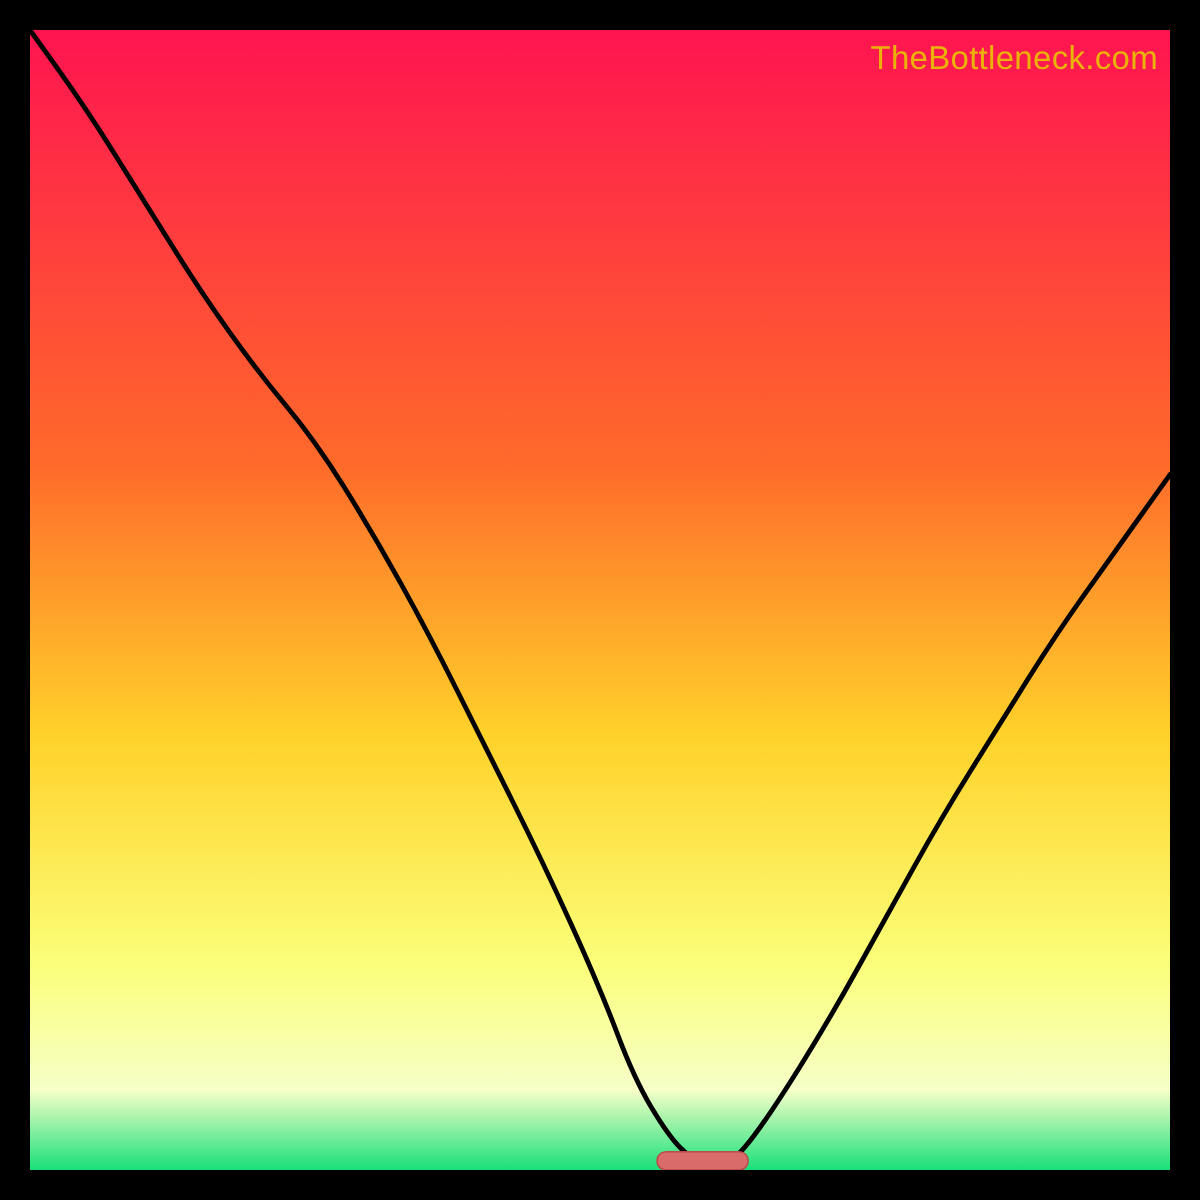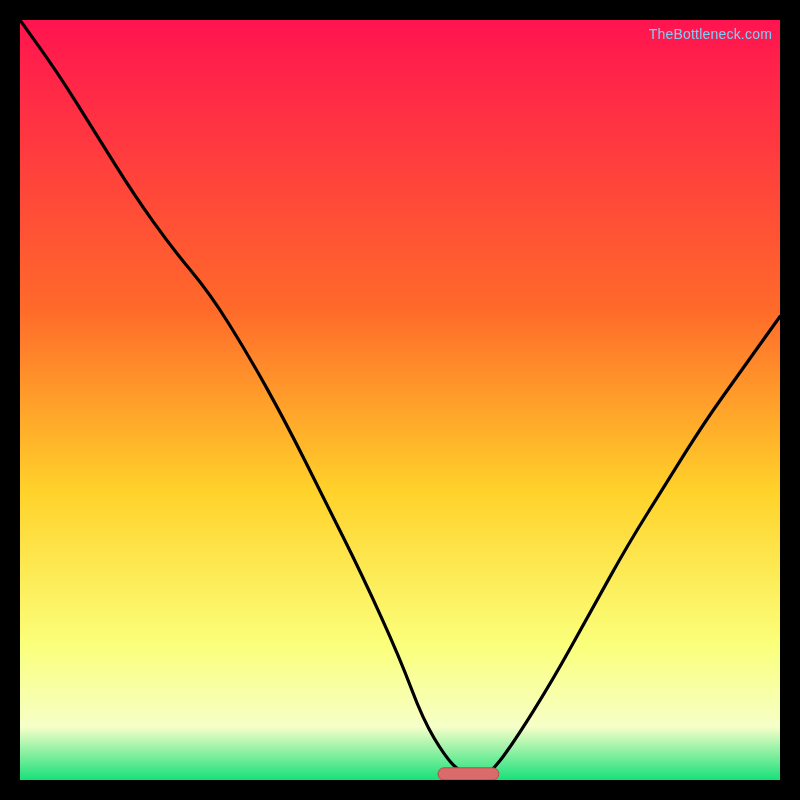--- a/index.html
+++ b/index.html
@@ -23,22 +23,22 @@
     position: absolute;
     left: 0;
     top: 0;
     width: 760px;
     height: 760px;
   }
   .watermark {
     position: absolute;
     top: 6px;
     right: 8px;
-    color: #7dd3fc;
-    font-size: 14px;
+    color: #eab308;
+    font-size: 22px;
     font-weight: 500;
     letter-spacing: 0.2px;
     user-select: none;
   }
   svg {
     display: block;
   }
 </style>
 </head>
 <body>

